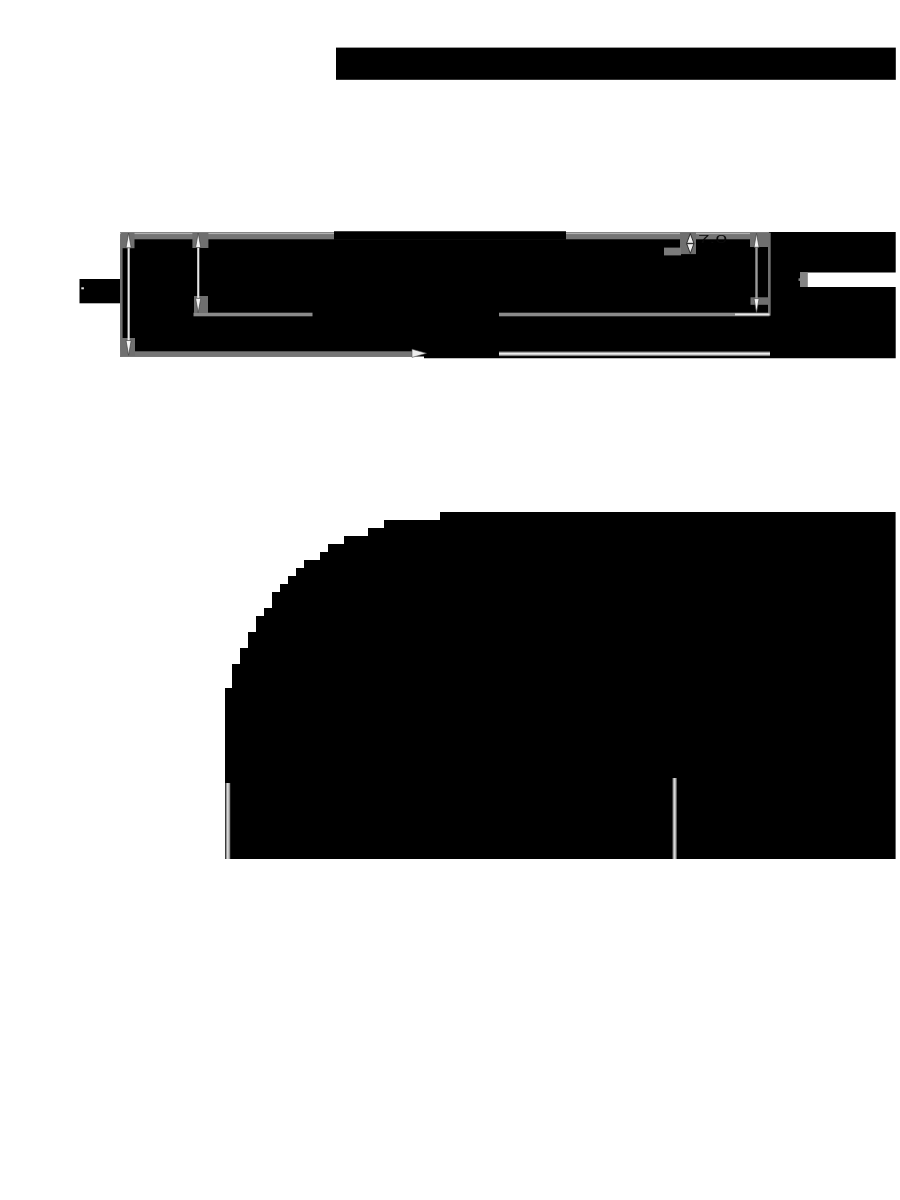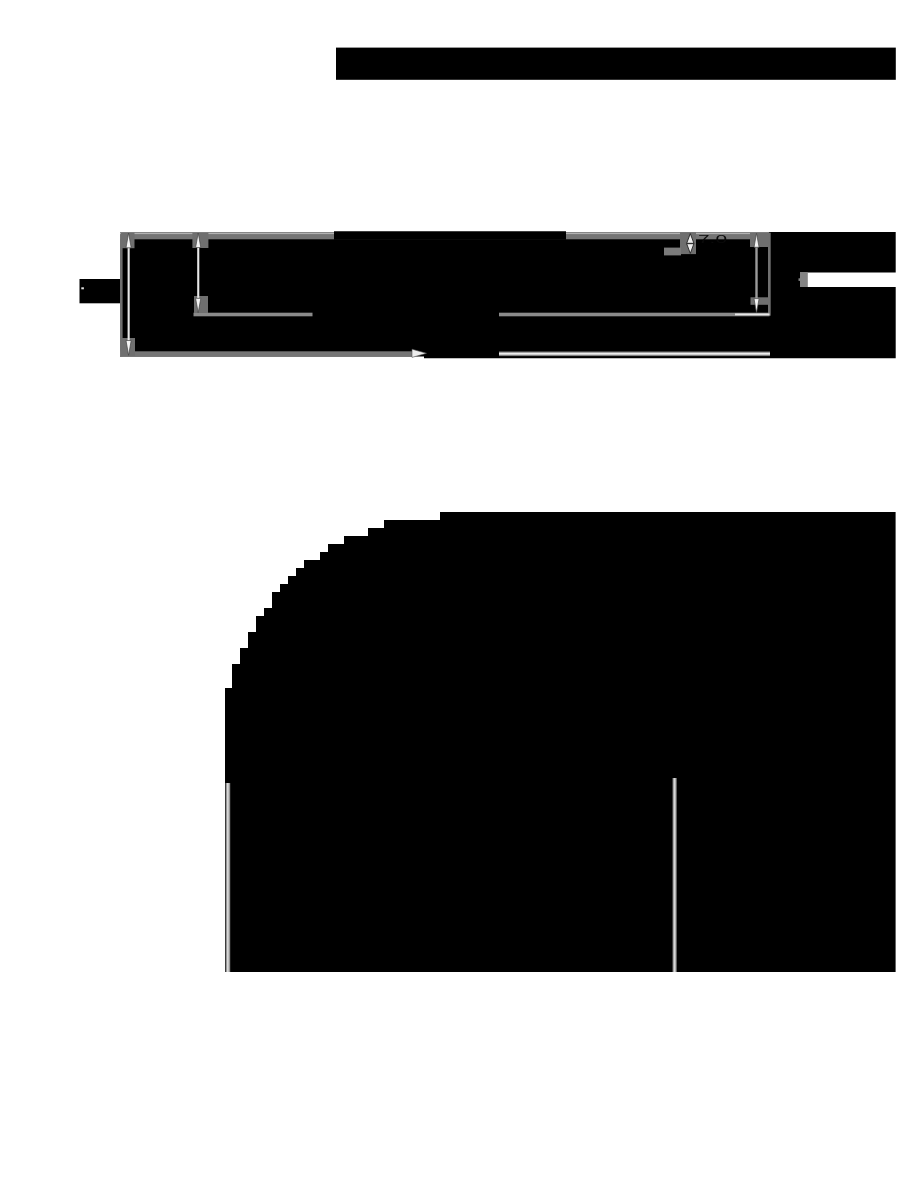--- a/index.html
+++ b/index.html
@@ -1,16 +1,16 @@
 <!DOCTYPE html>
 <html><head>
 <meta charset="utf-8">
 <style>
   html,body{margin:0;padding:0;background:#ffffff;}
-  #page{width:900px;height:972px;position:relative;background:#ffffff;
+  #page{width:900px;height:859px;position:relative;background:#ffffff;
         font-family:"Liberation Sans", sans-serif;}
   svg{display:block;}
 </style>
 </head>
 <body>
 <div id="page">
 <svg width="900" height="1200" viewBox="0 0 900 1200" xmlns="http://www.w3.org/2000/svg">
 
   <rect x="0" y="0" width="900" height="1200" fill="#ffffff"></rect>
 

